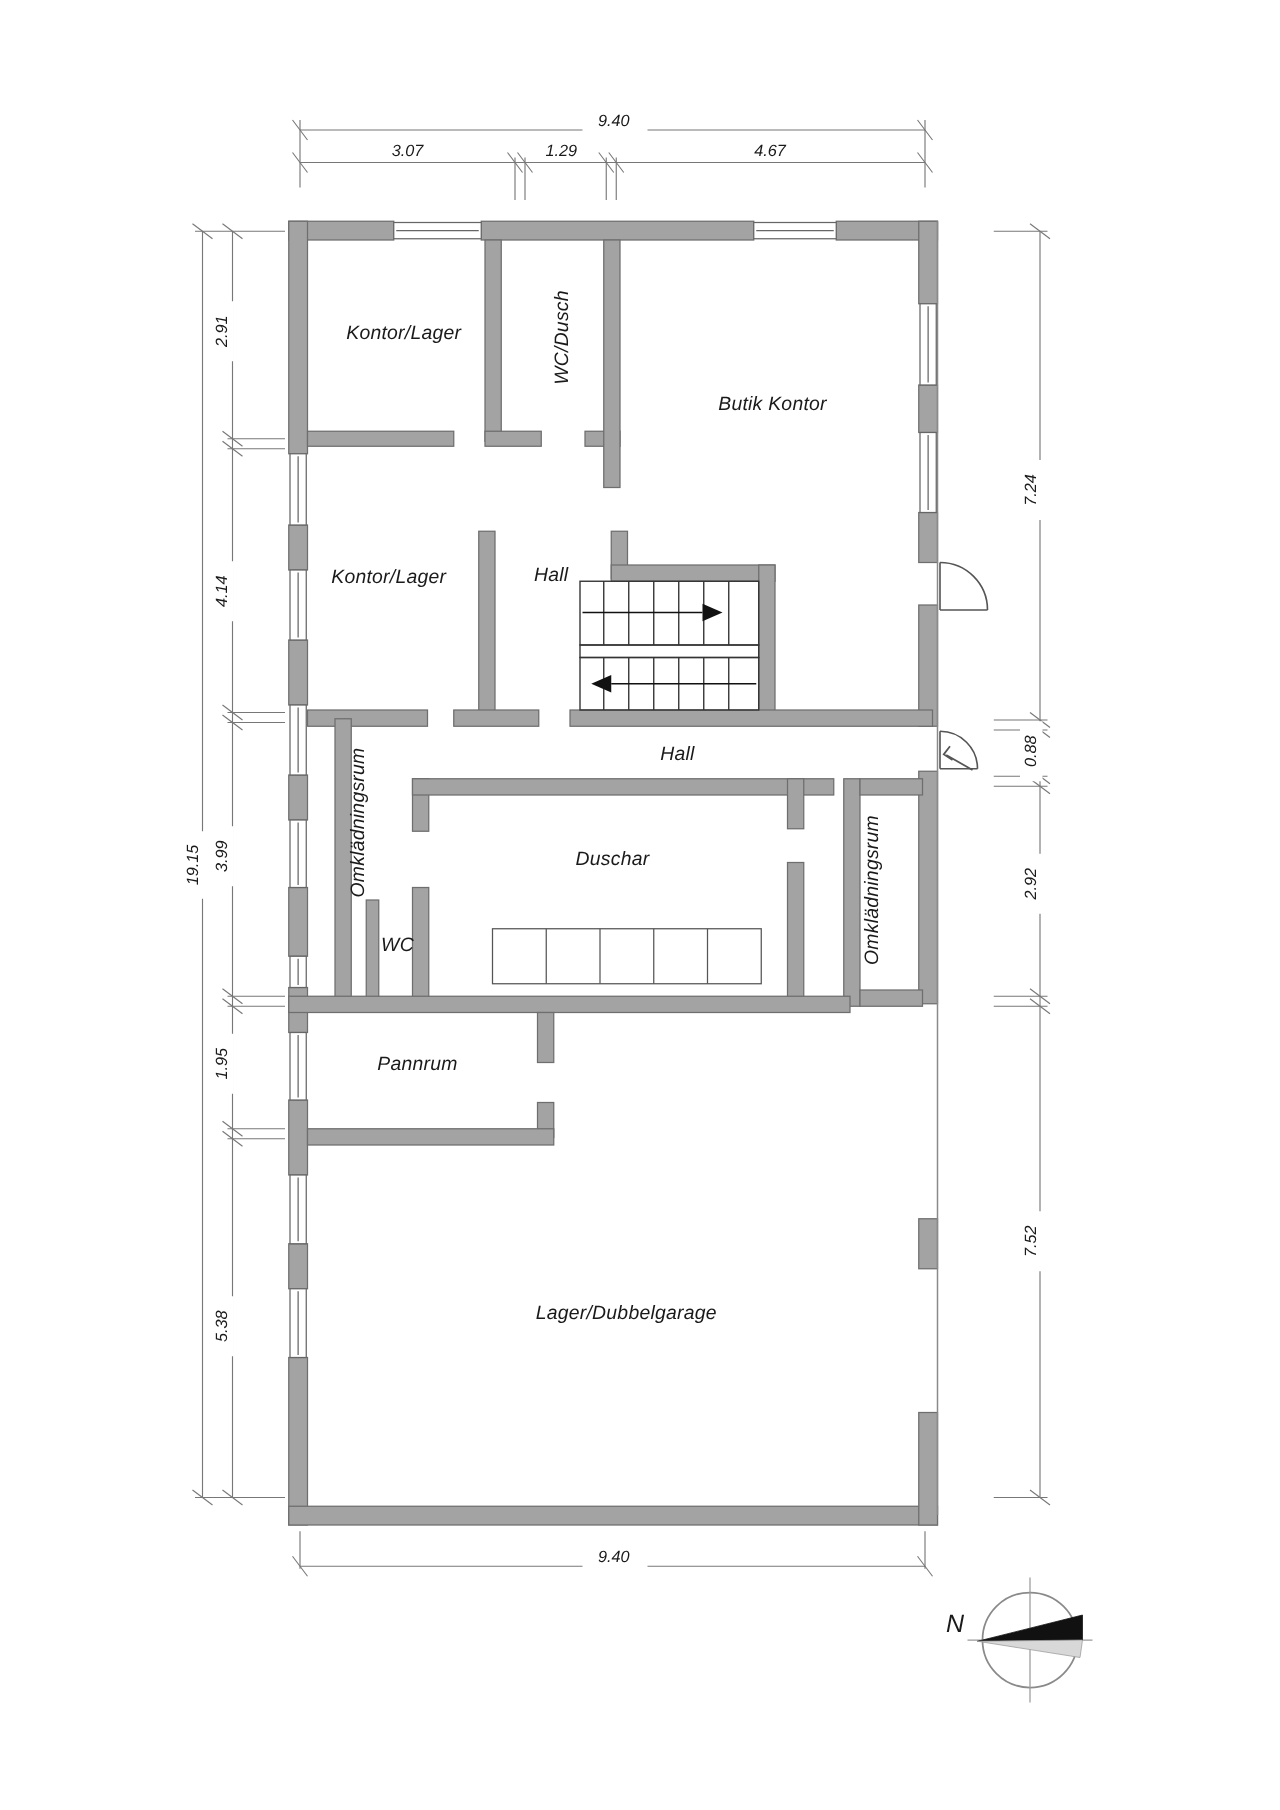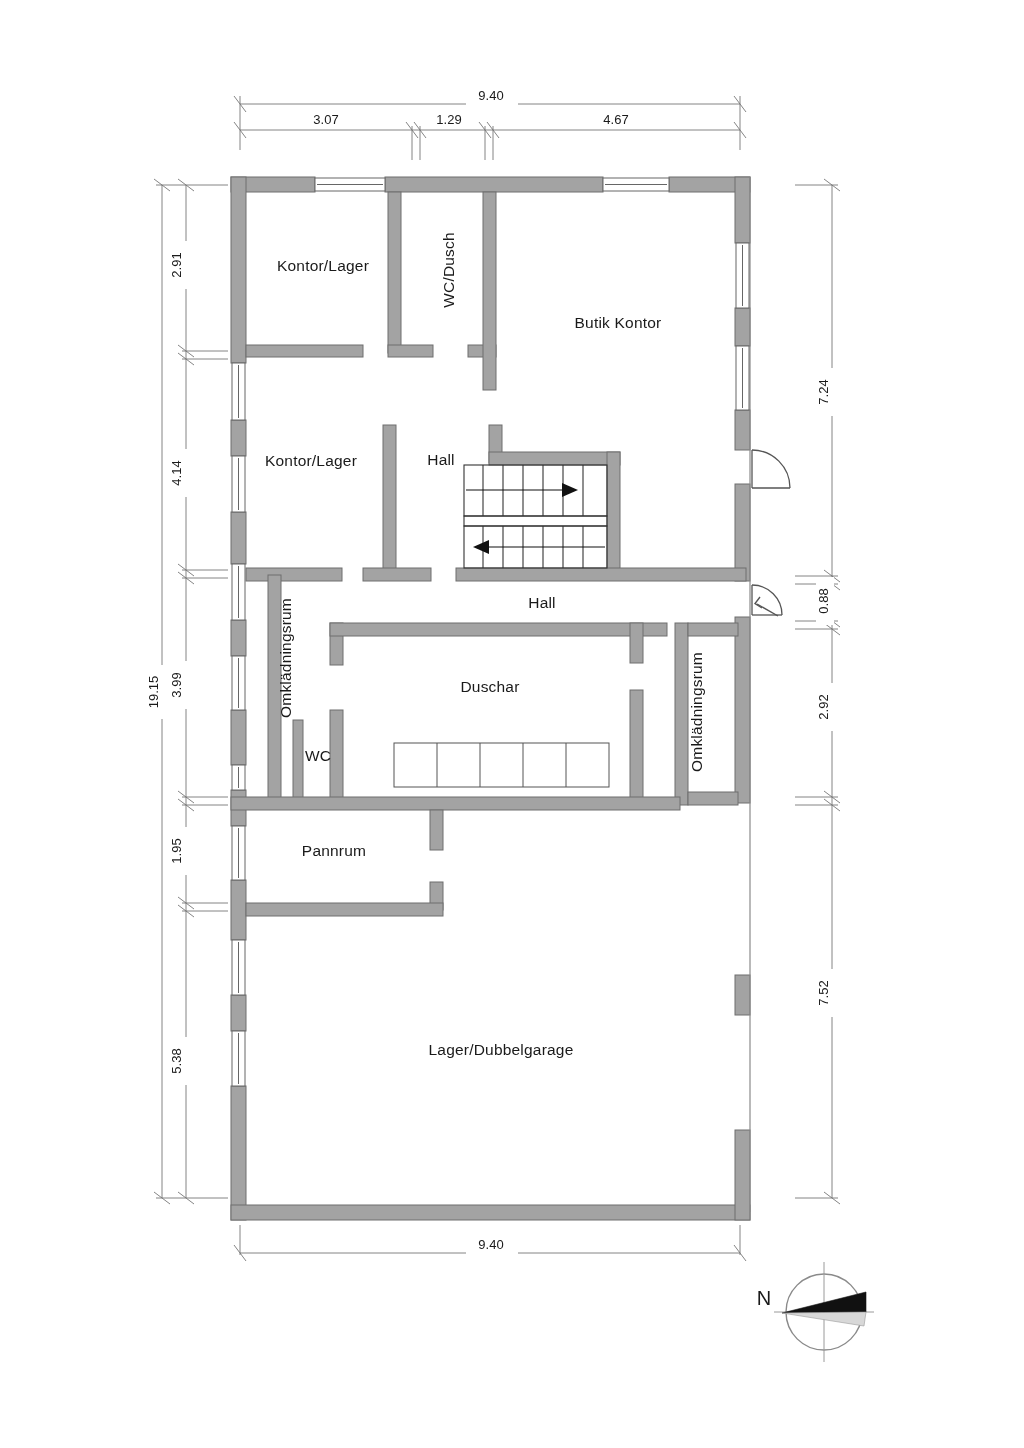--- a/index.html
+++ b/index.html
@@ -13,20 +13,21 @@
     height: 1448px;
     font-family: "Liberation Sans", sans-serif;
     position: relative;
     overflow: hidden;
   }
   #plan-root {
     position: absolute;
     left: 0; top: 0;
     width: 1024px;
     height: 1448px;
+    font-style: italic;
   }
   svg#floorplan {
     display: block;
     width: 1024px;
     height: 1448px;
   }
   .room-label {
     font-family: "Liberation Sans", sans-serif;
     font-size: 15.5px;
     fill: #1a1a1a;

